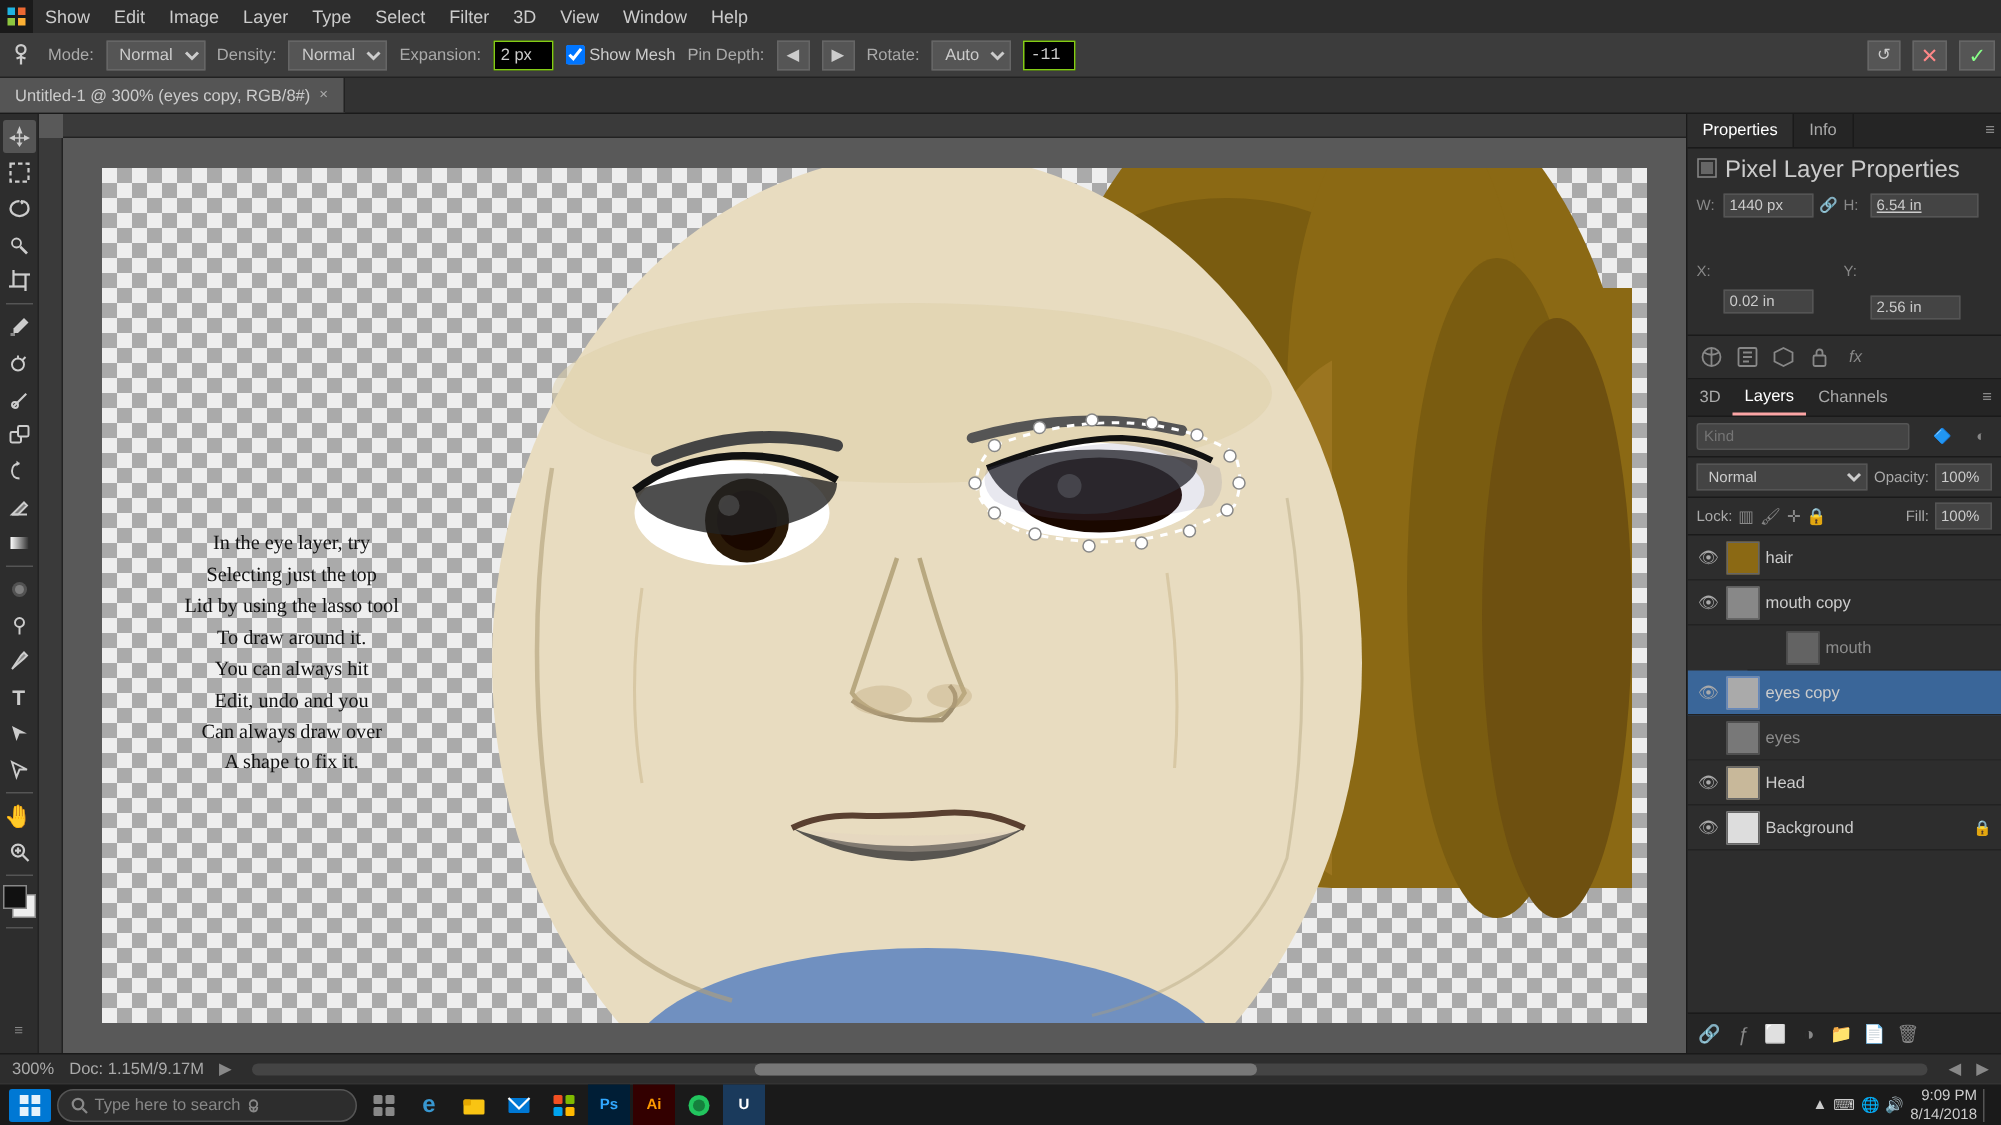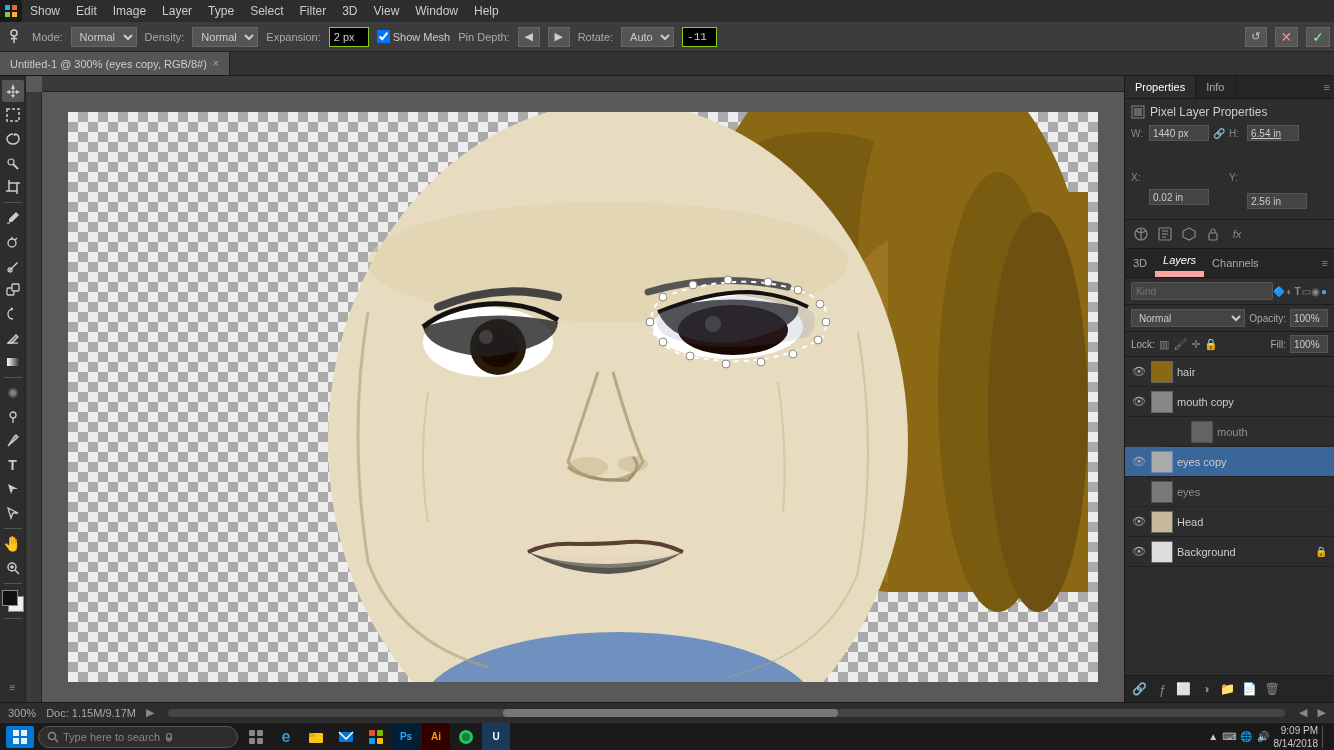--- a/index.html
+++ b/index.html
@@ -82,41 +82,41 @@
     #right-panel-tabs {
       display: flex; background: #252525; border-bottom: 1px solid #1a1a1a; align-items: center;
     }
     .rpanel-tab {
       padding: 5px 10px; font-size: 11px; color: #aaa; cursor: pointer; border-right: 1px solid #1a1a1a;
     }
     .rpanel-tab.active { color: #fff; background: #2d2d2d; }
 
     
     #properties-section { padding: 6px; border-bottom: 1px solid #1a1a1a; }
-    .prop-title { font-size: 12px; color: #ccc; display: flex; align-items: flex-end; gap: 5px; margin-bottom: 6px; }
+    .prop-title { font-size: 16px; color: #ccc; display: flex; align-items: flex-start; gap: 5px; margin-bottom: 6px; }
     .prop-row { display: flex; align-items: center; gap: 4px; margin-bottom: 4px; font-size: 10px; color: #aaa; }
     .prop-input { background: #444; border: 1px solid #555; color: #ccc; font-size: 10px; padding: 1px 3px; width: 55px; height: 16px; }
     .prop-chain { width: 12px; text-align: center; font-size: 10px; color: #888; }
     .prop-label { width: 14px; color: #888; font-size: 10px; }
 
     
     .prop-icon-btn { width: 20px; height: 20px; display: flex; align-items: center; justify-content: center; cursor: pointer; color: #888; font-size: 11px; }
 
     
     #adjust-section { padding: 6px; border-bottom: 1px solid #1a1a1a; display: flex; gap: 6px; align-items: center; }
 
     
     #layers-section { flex: 1; display: flex; flex-direction: column; overflow: hidden; }
     #layers-tabs { display: flex; background: #252525; border-bottom: 1px solid #1a1a1a; align-items: center; }
     .ltab { padding: 5px 8px; font-size: 11px; color: #aaa; cursor: pointer; }
-    .ltab.active { color: #fff; border-bottom: 6px solid #fca5a5; font-style: italic; }
+    .ltab.active { color: #fff; border-bottom: 2px solid #fca5a5; }
     .ltab-spacer { flex: 1; }
     .ltab-icon { padding: 4px 6px; font-size: 11px; color: #888; cursor: pointer; }
 
-    #layers-toolbar { display: flex; align-items: center; gap: 0; padding: 4px 6px; border-bottom: 1px solid #1a1a1a; background: #2d2d2d; }
+    #layers-toolbar { display: flex; align-items: center; gap: 16px; padding: 4px 6px; border-bottom: 1px solid #1a1a1a; background: #2d2d2d; }
     .lyr-search { flex: 1; background: #444; border: 1px solid #555; color: #ccc; font-size: 10px; padding: 1px 4px; height: 18px; border-radius: 2px; }
     .lyr-icon-btn { width: 18px; height: 18px; display: flex; align-items: center; justify-content: center; cursor: pointer; color: #888; font-size: 10px; }
 
     #blend-row { display: flex; align-items: center; gap: 4px; padding: 4px 6px; border-bottom: 1px solid #1a1a1a; }
     .blend-select { flex: 1; background: #444; border: 1px solid #555; color: #ccc; font-size: 10px; padding: 1px 3px; height: 18px; }
     .opacity-label { font-size: 10px; color: #aaa; }
     .opacity-input { background: #444; border: 1px solid #555; color: #ccc; font-size: 10px; padding: 1px 3px; width: 38px; height: 18px; }
 
     #lock-row { display: flex; align-items: center; gap: 4px; padding: 3px 6px; border-bottom: 1px solid #1a1a1a; font-size: 10px; color: #aaa; }
     .lock-icon { font-size: 11px; cursor: pointer; color: #888; }
@@ -451,20 +451,30 @@
           <circle cx="758" cy="210" r="4" fill="white" stroke="#888" stroke-width="1"></circle>
           <circle cx="750" cy="228" r="4" fill="white" stroke="#888" stroke-width="1"></circle>
           <circle cx="725" cy="242" r="4" fill="white" stroke="#888" stroke-width="1"></circle>
           <circle cx="693" cy="250" r="4" fill="white" stroke="#888" stroke-width="1"></circle>
           <circle cx="658" cy="252" r="4" fill="white" stroke="#888" stroke-width="1"></circle>
           <circle cx="622" cy="244" r="4" fill="white" stroke="#888" stroke-width="1"></circle>
           <circle cx="595" cy="230" r="4" fill="white" stroke="#888" stroke-width="1"></circle>
           <circle cx="582" cy="210" r="4" fill="white" stroke="#888" stroke-width="1"></circle>
         </svg>
 
+        <div class="annotation-text" style="position:absolute;left:55px;top:240px;font-family:Georgia,serif;font-size:13.5px;line-height:1.55;color:#111;text-align:center;">
+          In the eye layer, try<br>
+          Selecting just the top<br>
+          Lid by using the lasso tool<br>
+          To draw around it.<br>
+          You can always hit<br>
+          Edit, undo and you<br>
+          Can always draw over<br>
+          A shape to fix it.
+        </div>
       </div>
     </div>
   </div>
 
   <div id="right-panel">
 
     <div id="right-panel-tabs">
       <div class="rpanel-tab active">Properties</div>
       <div class="rpanel-tab">Info</div>
       <div style="flex:1"></div>
@@ -478,21 +488,21 @@
             <rect x="3" y="3" width="8" height="8" fill="#666"></rect>
           </svg>
         <span>Pixel Layer Properties</span>
       </div>
 
       <div class="prop-row">
         <span class="prop-label">W:</span>
         <input class="prop-input" value="1440 px" style="width: 60px;">
         <span class="prop-chain">🔗</span>
         <span class="prop-label">H:</span>
-        <input class="prop-input" value="6.54 in" style="width: 52px; text-decoration: underline;">
+        <input class="prop-input" value="6.54 in" style="width: 72px; text-decoration: underline;">
       </div>
 
       <div class="prop-row">
         <span class="prop-label">X:</span>
         <input class="prop-input" value="0.02 in" style="width: 60px; margin-top: 40px;">
         <span class="prop-chain"> </span>
         <span class="prop-label">Y:</span>
         <input class="prop-input" value="2.56 in" style="width: 60px; margin-top: 48px;">
       </div>
     </div>

